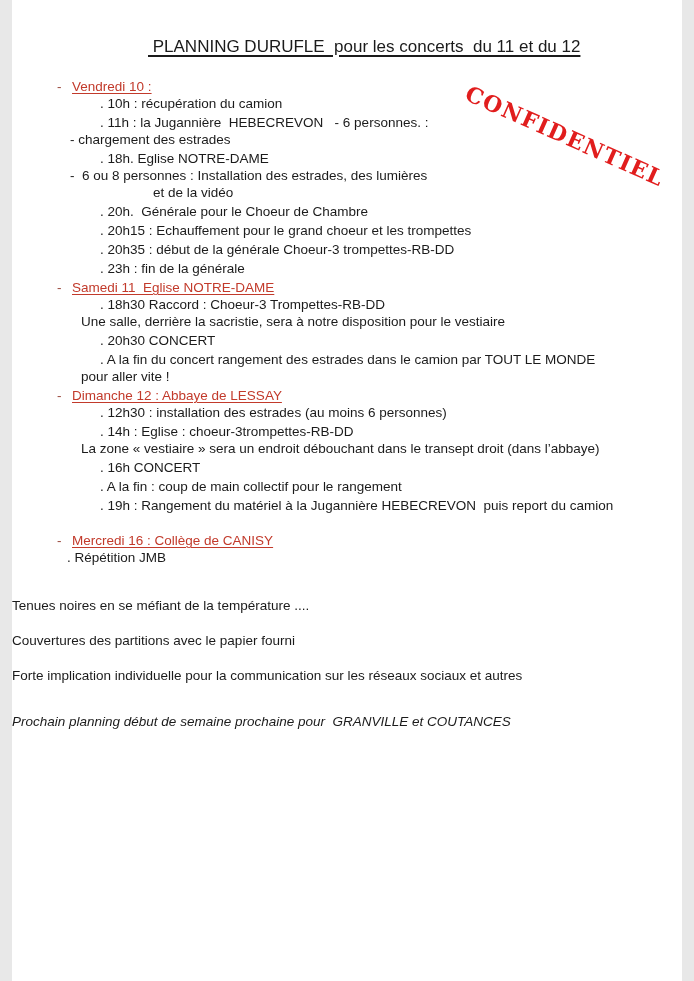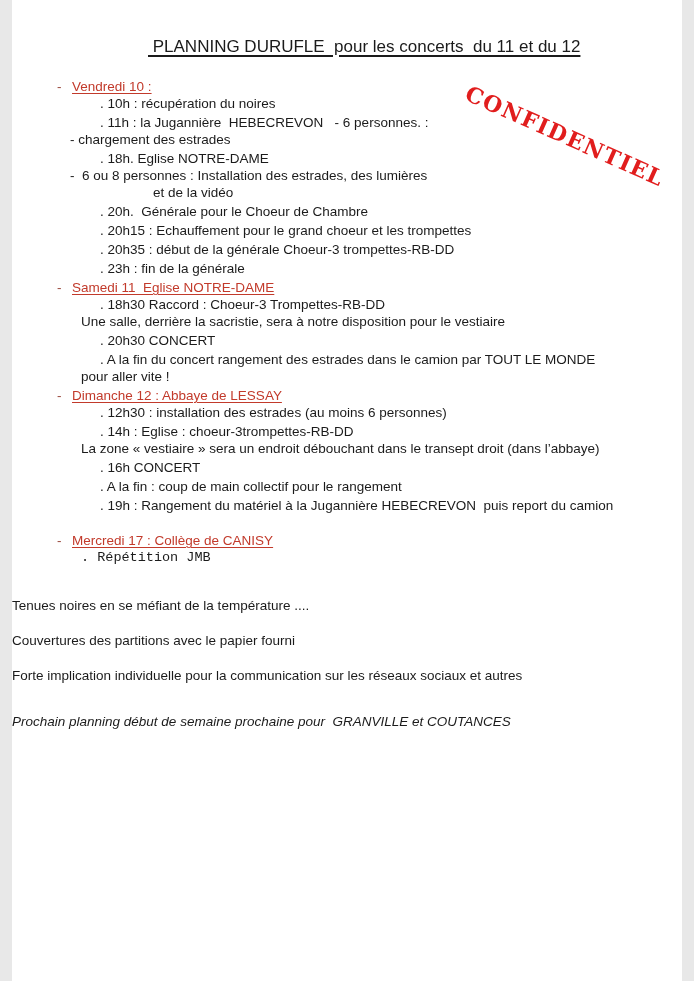--- a/index.html
+++ b/index.html
@@ -19,21 +19,21 @@
   .mk{color:var(--dash,#9a4a3e);display:inline-block;width:15px;}
   .ht{
     color:var(--heading_red,#c23a2b);
     text-decoration:underline;text-underline-offset:2px;
     text-decoration-thickness:1px;
   }
   .i1{padding-left:88px;}
   .i1c{padding-left:69px;}
   .i2{padding-left:58px;}
   .i2b{padding-left:141px;}
-  .rep{padding-left:69px;font-family:Liberation Mono, monospace;}
+  .rep{padding-left:55px;}
   .note{}
   .title{
     padding-top:36px;padding-left:136px;
     font-size:17px;line-height:22px;white-space:pre;
   }
   .tu{text-decoration:underline;text-underline-offset:3px;text-decoration-thickness:1.5px;white-space:pre;}
   .stamp{
     position:absolute;top:80px;left:460px;
     transform:rotate(24deg);transform-origin:0 0;
     color:var(--stamp_red,#e11d1d);
@@ -45,21 +45,21 @@
 </head>
 <body>
 
 <div class="doc">
 
   <div class="title"><span class="tu"> PLANNING DURUFLE  pour les concerts  du 11 et du 12</span></div>
 
   <div class="stamp">CONFIDENTIEL</div>
 
   <div class="line h mt24"><span class="mk">-</span><span class="ht">Vendredi 10 :</span></div>
-  <div class="line i1">. 10h : récupération du noires</div>
+  <div class="line i1">. 10h : récupération du camion</div>
   <div class="line i1 gap">. 11h : la Jugannière  HEBECREVON   - 6 personnes. :</div>
   <div class="line i2">- chargement des estrades</div>
   <div class="line i1 gap">. 18h. Eglise NOTRE-DAME</div>
   <div class="line i2">-  6 ou 8 personnes : Installation des estrades, des lumières</div>
   <div class="line i2b">et de la vidéo</div>
   <div class="line i1 gap">. 20h.  Générale pour le Choeur de Chambre</div>
   <div class="line i1 gap">. 20h15 : Echauffement pour le grand choeur et les trompettes</div>
   <div class="line i1 gap">. 20h35 : début de la générale Choeur-3 trompettes-RB-DD</div>
   <div class="line i1 gap">. 23h : fin de la générale</div>
 
@@ -71,21 +71,21 @@
   <div class="line i1c">pour aller vite !</div>
 
   <div class="line h gap"><span class="mk">-</span><span class="ht">Dimanche 12 : Abbaye de LESSAY</span></div>
   <div class="line i1">. 12h30 : installation des estrades (au moins 6 personnes)</div>
   <div class="line i1 gap">. 14h : Eglise : choeur-3trompettes-RB-DD</div>
   <div class="line i1c">La zone « vestiaire » sera un endroit débouchant dans le transept droit (dans l’abbaye)</div>
   <div class="line i1 gap">. 16h CONCERT</div>
   <div class="line i1 gap">. A la fin : coup de main collectif pour le rangement</div>
   <div class="line i1 gap">. 19h : Rangement du matériel à la Jugannière HEBECREVON  puis report du camion</div>
 
-  <div class="line h mt18"><span class="mk">-</span><span class="ht">Mercredi 17 : Collège de CANISY</span></div>
+  <div class="line h mt18"><span class="mk">-</span><span class="ht">Mercredi 16 : Collège de CANISY</span></div>
   <div class="line rep">. Répétition JMB</div>
 
   <div class="line note mt31">Tenues noires en se méfiant de la température ....</div>
   <div class="line note mt18">Couvertures des partitions avec le papier fourni</div>
   <div class="line note mt18">Forte implication individuelle pour la communication sur les réseaux sociaux et autres</div>
 
   <div class="line note mt29">Prochain planning début de semaine prochaine pour  GRANVILLE et COUTANCES</div>
 
 </div>
 

